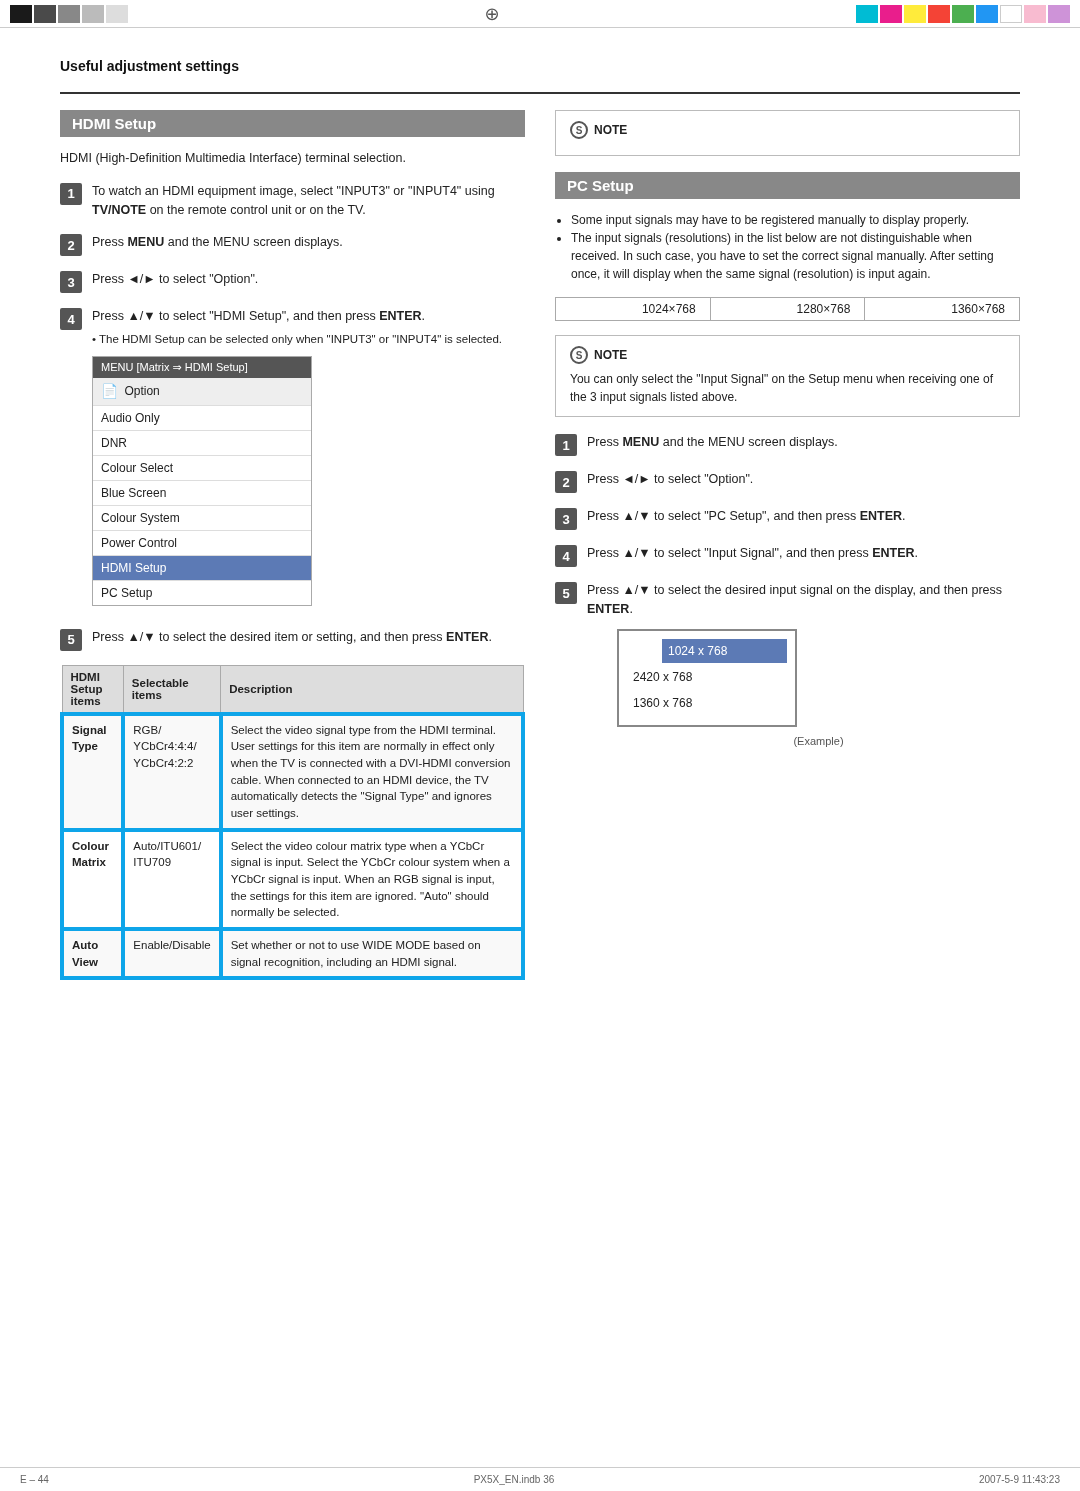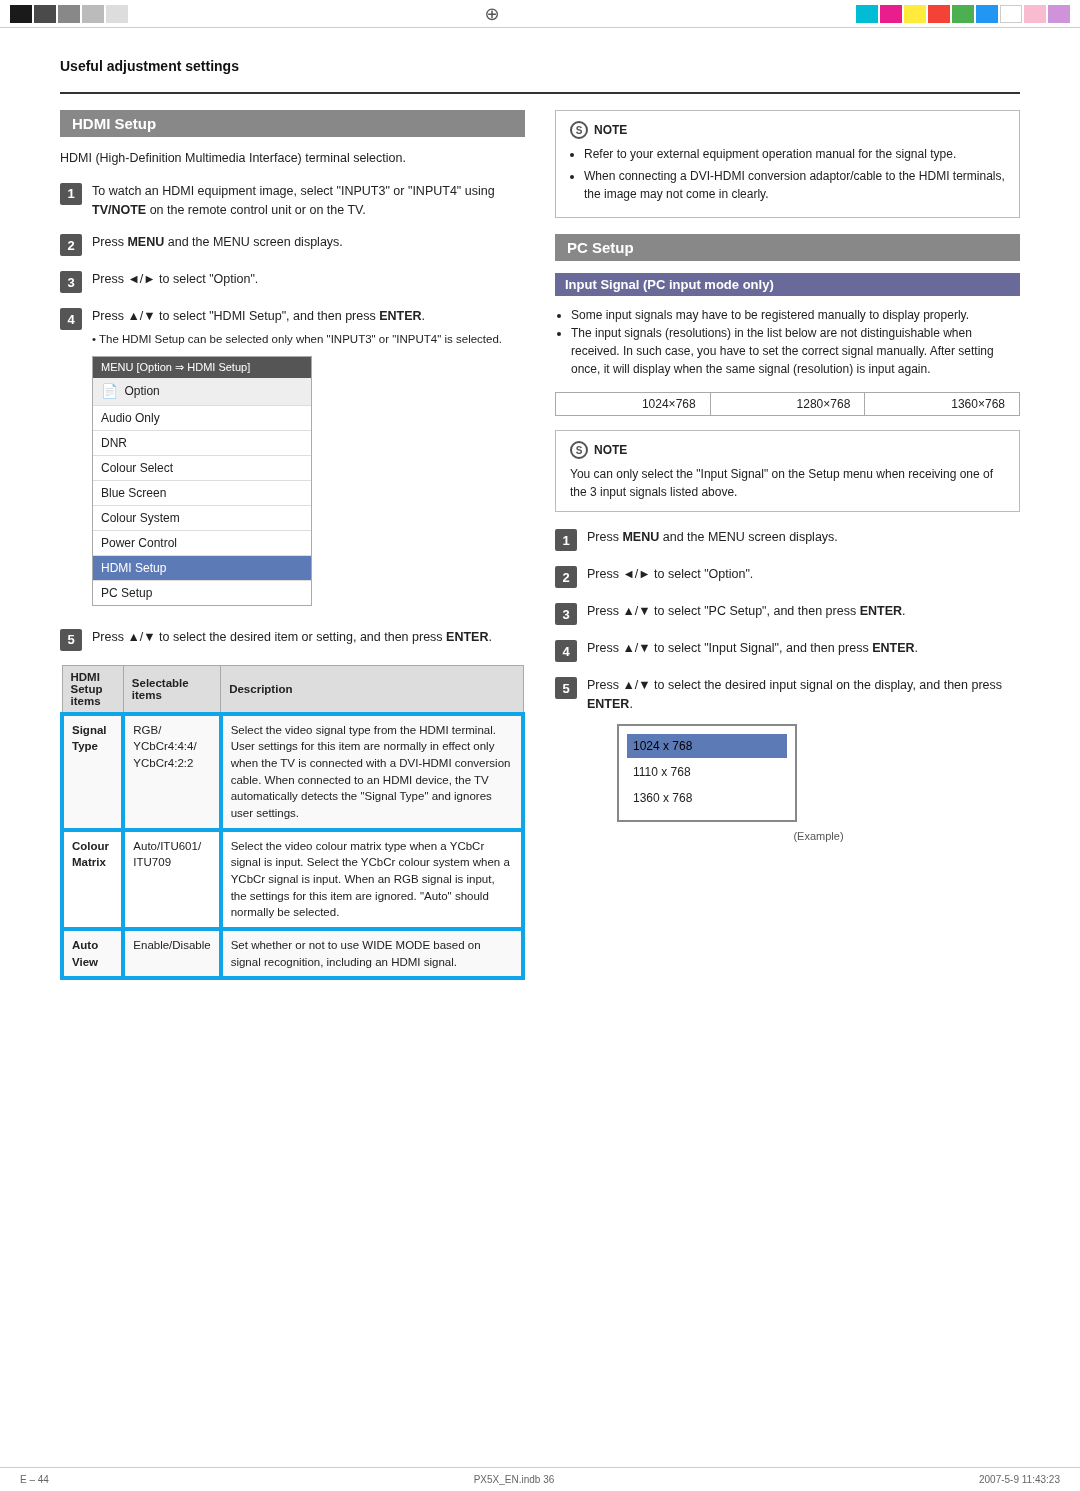--- a/index.html
+++ b/index.html
@@ -253,21 +253,22 @@
       width: 180px;
       margin: 10px 0 6px 30px;
       font-size: 12px;
     }
     .signal-item {
       padding: 3px 6px;
       margin-bottom: 2px;
     }
     .signal-item.selected {
       background: #5c7ab5;
-      color: #000000;
+      color: #ffffff;
+      margin-left: 35px;
     }
 
     .example-caption {
       font-size: 11px;
       text-align: center;
       color: #555;
       margin-left: 30px;
       margin-top: 4px;
     }
 
@@ -374,21 +375,21 @@
       </div>
 
       <div class="step">
         <div class="step-num">4</div>
         <div class="step-text">
           Press ▲/▼ to select  "HDMI Setup", and then press <b>ENTER</b>.
           <div style="font-size:11.5px; margin-top:5px;">• The HDMI Setup can be selected only when "INPUT3" or "INPUT4" is selected.</div>
 
           
           <div class="menu-box">
-            <div class="menu-titlebar">MENU  [Option ⇒ HDMI Setup]</div>
+            <div class="menu-titlebar">MENU  [Matrix ⇒ HDMI Setup]</div>
             <div class="menu-icon-row">
               <span class="menu-icon">📄</span>
               <span>Option</span>
             </div>
             <div class="menu-item">Audio Only</div>
             <div class="menu-item">DNR</div>
             <div class="menu-item">Colour Select</div>
             <div class="menu-item">Blue Screen</div>
             <div class="menu-item">Colour System</div>
             <div class="menu-item">Power Control</div>
@@ -434,29 +435,24 @@
 
     </div>
 
     <div class="col-right">
 
       <div class="note-box">
         <div class="note-header">
           <span class="note-icon">S</span>
           <span>NOTE</span>
         </div>
-        <ul>
-          <li>Refer to your external equipment operation manual for the signal type.</li>
-          <li>When connecting a DVI-HDMI conversion adaptor/cable to the HDMI terminals, the image may not come in clearly.</li>
-        </ul>
       </div>
 
       <div class="pc-header">PC Setup</div>
 
-      <div class="subsection-header">Input Signal (PC input mode only)</div>
 
       <ul style="padding-left:16px; font-size:12px; line-height:1.5; margin-bottom:14px;">
         <li>Some input signals may have to be registered manually to display properly.</li>
         <li>The input signals (resolutions) in the list below are not distinguishable when received. In such case, you have to set the correct signal manually. After setting once, it will display when the same signal (resolution) is input again.</li>
       </ul>
 
       <table class="res-table">
         <tbody>
             <tr>
           <td>1024×768</td>
@@ -503,21 +499,21 @@
       </div>
 
       <div class="step">
         <div class="step-num">5</div>
         <div class="step-text">
           Press ▲/▼ to select the desired input signal on the display, and then press <b>ENTER</b>.
 
           
           <div class="signal-box">
             <div class="signal-item selected">1024 x 768</div>
-            <div class="signal-item">1110 x 768</div>
+            <div class="signal-item">2420 x 768</div>
             <div class="signal-item">1360 x 768</div>
           </div>
           <div class="example-caption">(Example)</div>
         </div>
       </div>
 
     </div>
   </div>
 
 </div>

